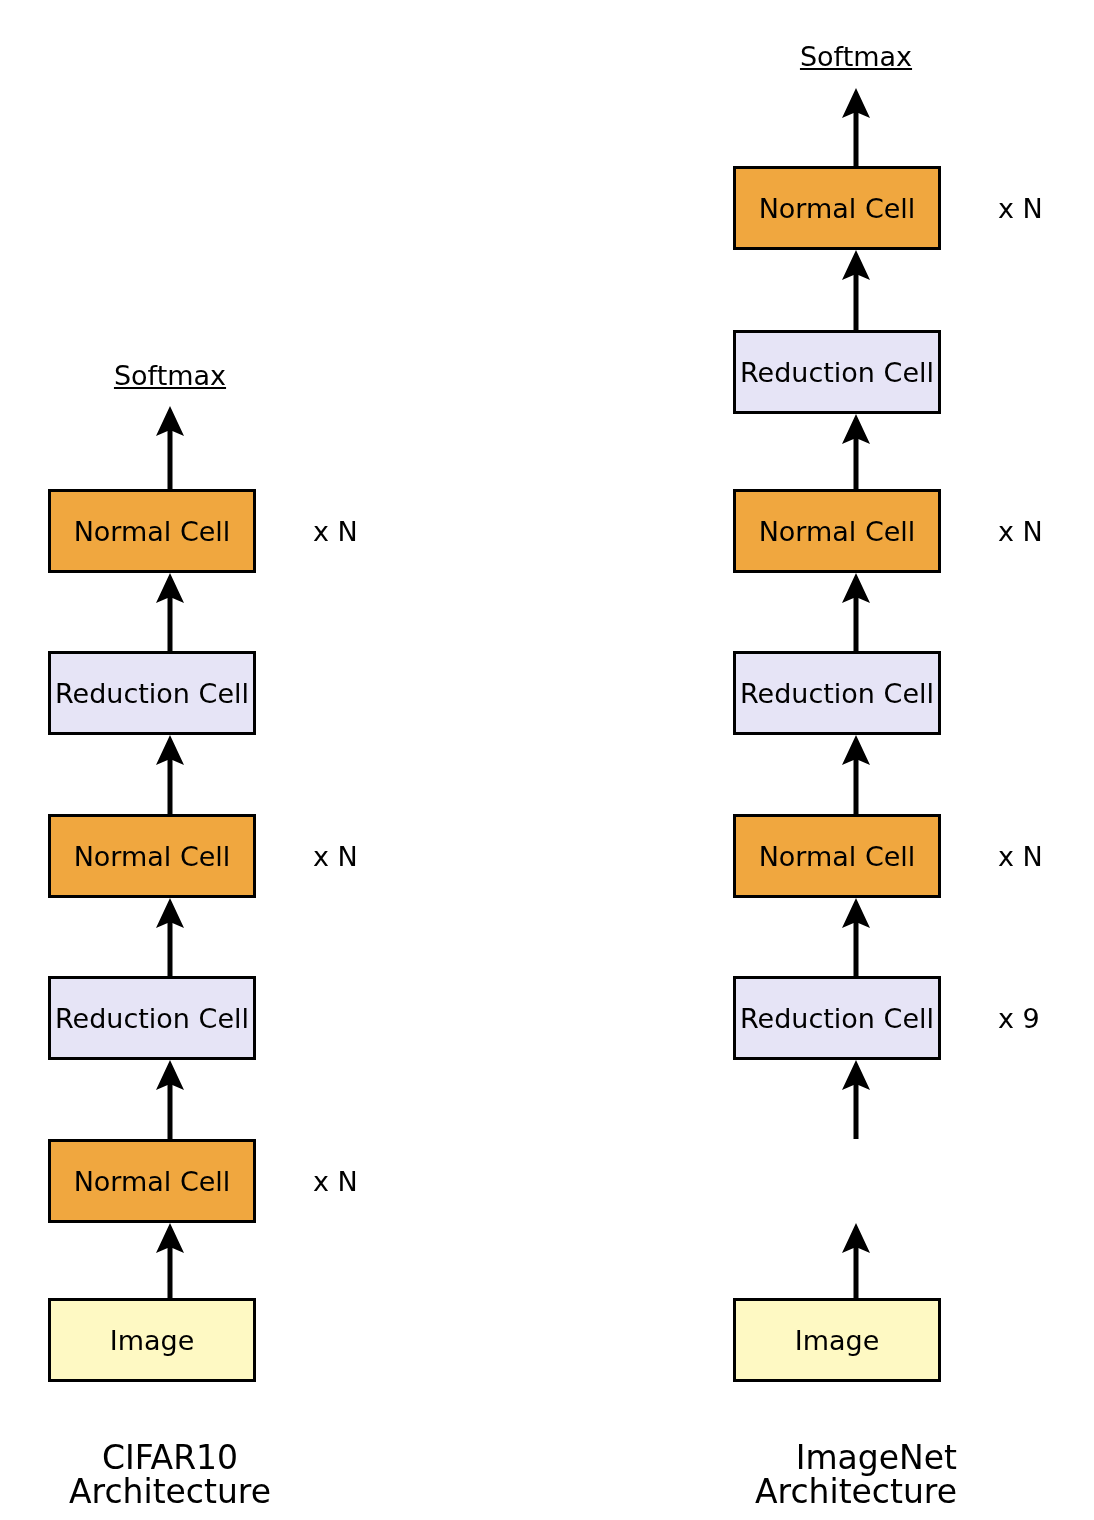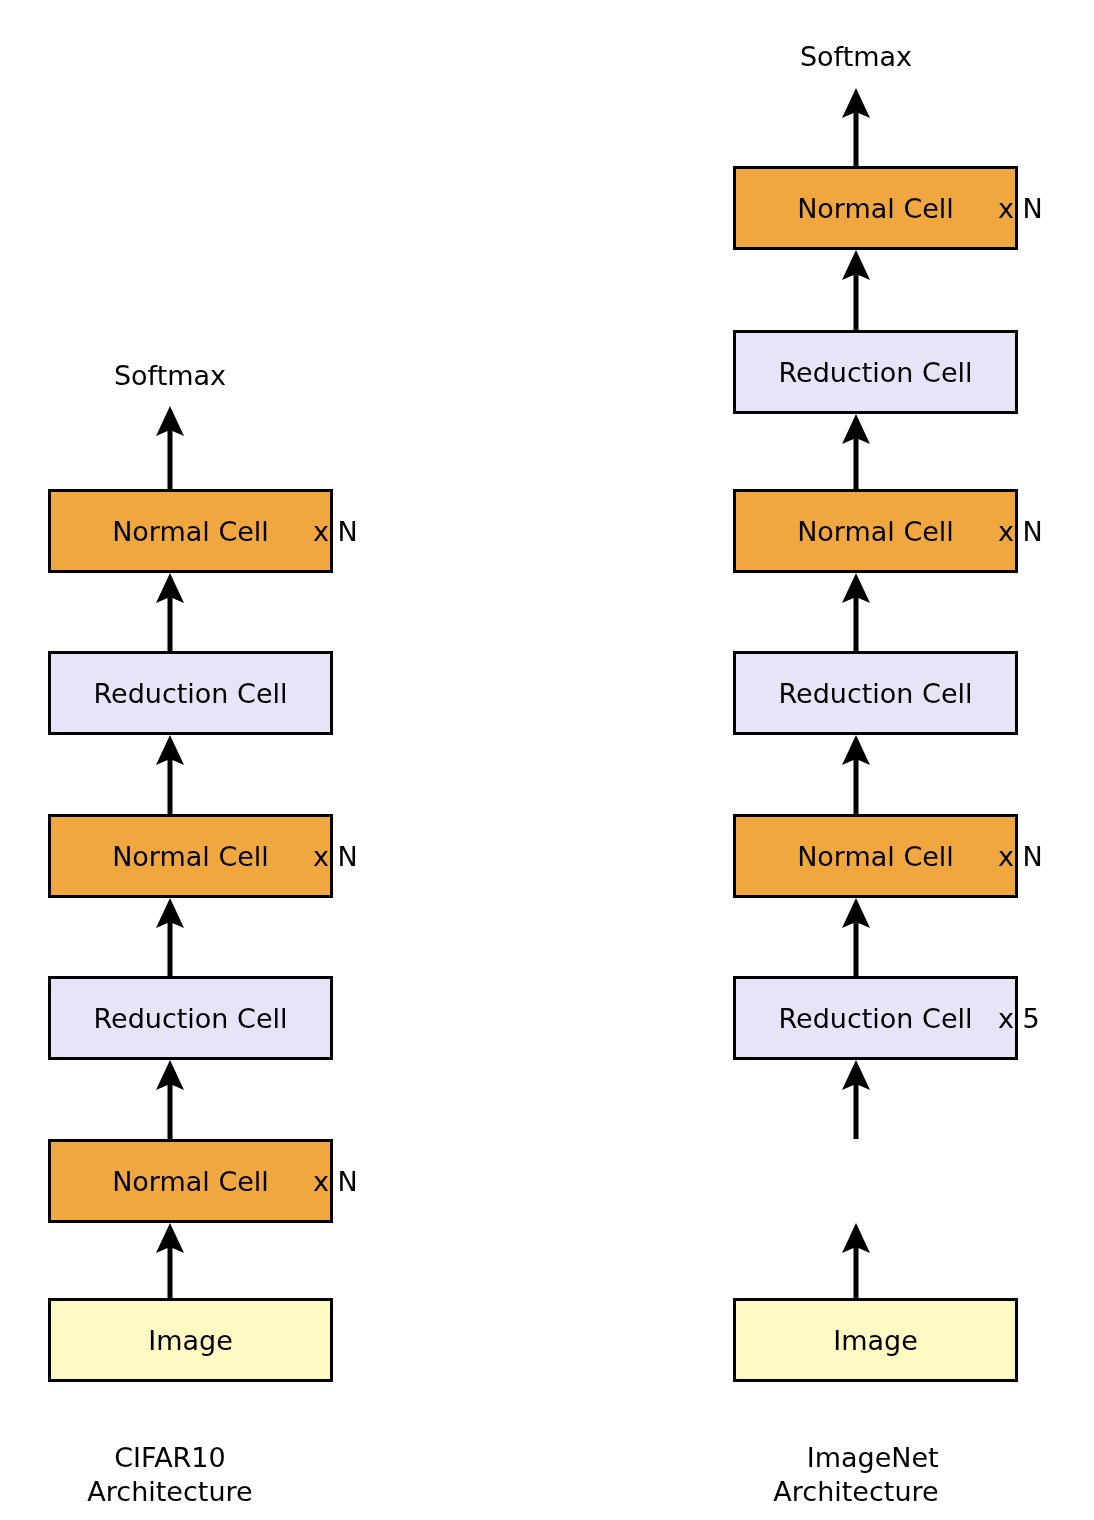--- a/index.html
+++ b/index.html
@@ -7,47 +7,48 @@
     position:relative;
     width:1094px;height:1520px;
     background:#ffffff;
     font-family:"DejaVu Sans","Liberation Sans",sans-serif;
     color:#000;
     overflow:hidden;
   }
   .box{
     position:absolute;
     box-sizing:border-box;
-    width:285px;height:84px;
+    width:208px;height:84px;
     border:3px solid #000;
     display:flex;align-items:center;justify-content:center;
     font-size:27px;
     white-space:nowrap;
   }
   .normal{background:#F0A73F;}
   .reduction{background:#E6E4F6;align-items:center;}
   .conv{background:#B5D6E0;width:324px;}
   .input{background:#fef9c3;}
   .lbl{
     position:absolute;
     font-size:27px;
     white-space:nowrap;
   }
   .softmax{
     transform:translateX(-50%);
+    text-decoration:underline;
   }
   .mult{
     height:84px;
     display:flex;align-items:center;
   }
   .caption{
     position:absolute;
     transform:translateX(-50%);
     text-align:center;
-    font-size:27px;
+    font-size:33px;
     line-height:34px;
     white-space:nowrap;
   }
   .arrow{position:absolute;width:28px;}
   .arrow .head{
     position:absolute;top:0;left:0;
     width:28px;height:30px;background:#000;
     clip-path:polygon(50% 0,100% 100%,50% 80%,0 100%);
   }
   .arrow .shaft{
@@ -176,21 +177,21 @@
   <div class="lbl mult" style="left:998px;top:814px;">x N</div>
 
   <div class="arrow" style="left:842px;top:898px;height:78px;">
     <div class="head"></div>
     <div class="shaft"></div>
   </div>
 
   <div class="box reduction" style="left:733px;top:976px;">
     <span>Reduction Cell</span>
   </div>
-  <div class="lbl mult" style="left:998px;top:976px;">x 5</div>
+  <div class="lbl mult" style="left:998px;top:976px;">x 9</div>
 
   <div class="arrow" style="left:842px;top:1060px;height:79px;">
     <div class="head"></div>
     <div class="shaft"></div>
   </div>
 
 
   <div class="arrow" style="left:842px;top:1223px;height:75px;">
     <div class="head"></div>
     <div class="shaft"></div>

